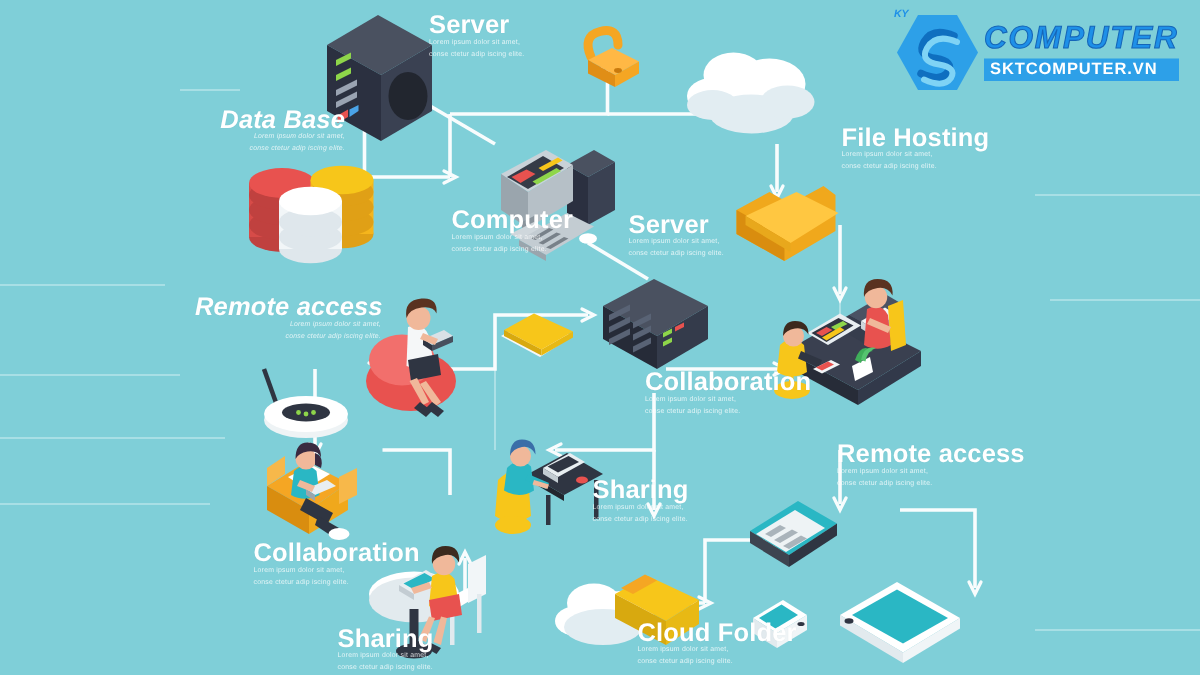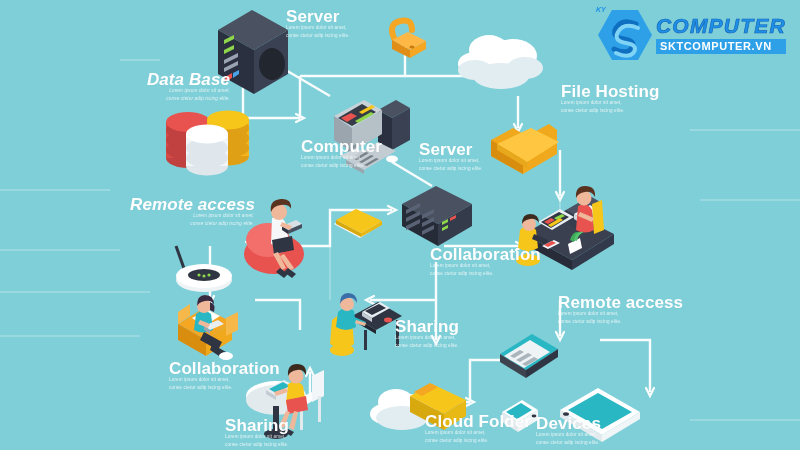--- a/index.html
+++ b/index.html
@@ -514,25 +514,20 @@
     <div class="sub">Lorem ipsum dolor sit amet,</div>
     <div class="sub">conse ctetur adip iscing elite.</div>
   </div>
 
   <div class="label" style="left:425px; top:416px; width:110px;">
     <div class="ttl">Cloud Folder</div>
     <div class="sub">Lorem ipsum dolor sit amet,</div>
     <div class="sub">conse ctetur adip iscing elite.</div>
   </div>
 
-  <div class="label" style="left:536px; top:418px; width:110px;">
-    <div class="ttl">Devices</div>
-    <div class="sub">Lorem ipsum dolor sit amet,</div>
-    <div class="sub">conse ctetur adip iscing elite.</div>
-  </div>
 
   <div id="logo">
     <svg style="position:absolute; left:0; top:2px;" width="58" height="54" viewBox="0 0 58 54">
       <polygon points="16,2 42,2 56,27 42,52 16,52 2,27" fill="#2da0e8"></polygon>
       <path d="M40 16 q-14 -6 -20 4 q-5 9 8 11 q12 2 8 9 q-5 7 -18 1" stroke="#0f6fc0" stroke-width="5" fill="none" stroke-linecap="round"></path>
       <path d="M42 20 q-14 -6 -20 4 q-5 9 8 11 q12 2 8 9 q-5 7 -18 1" stroke="#7fd3f5" stroke-width="4" fill="none" stroke-linecap="round"></path>
     </svg>
     <div class="logo-word w1">COMPUTER</div>
     <div class="ky">KY</div>
     <div class="bar"></div>

